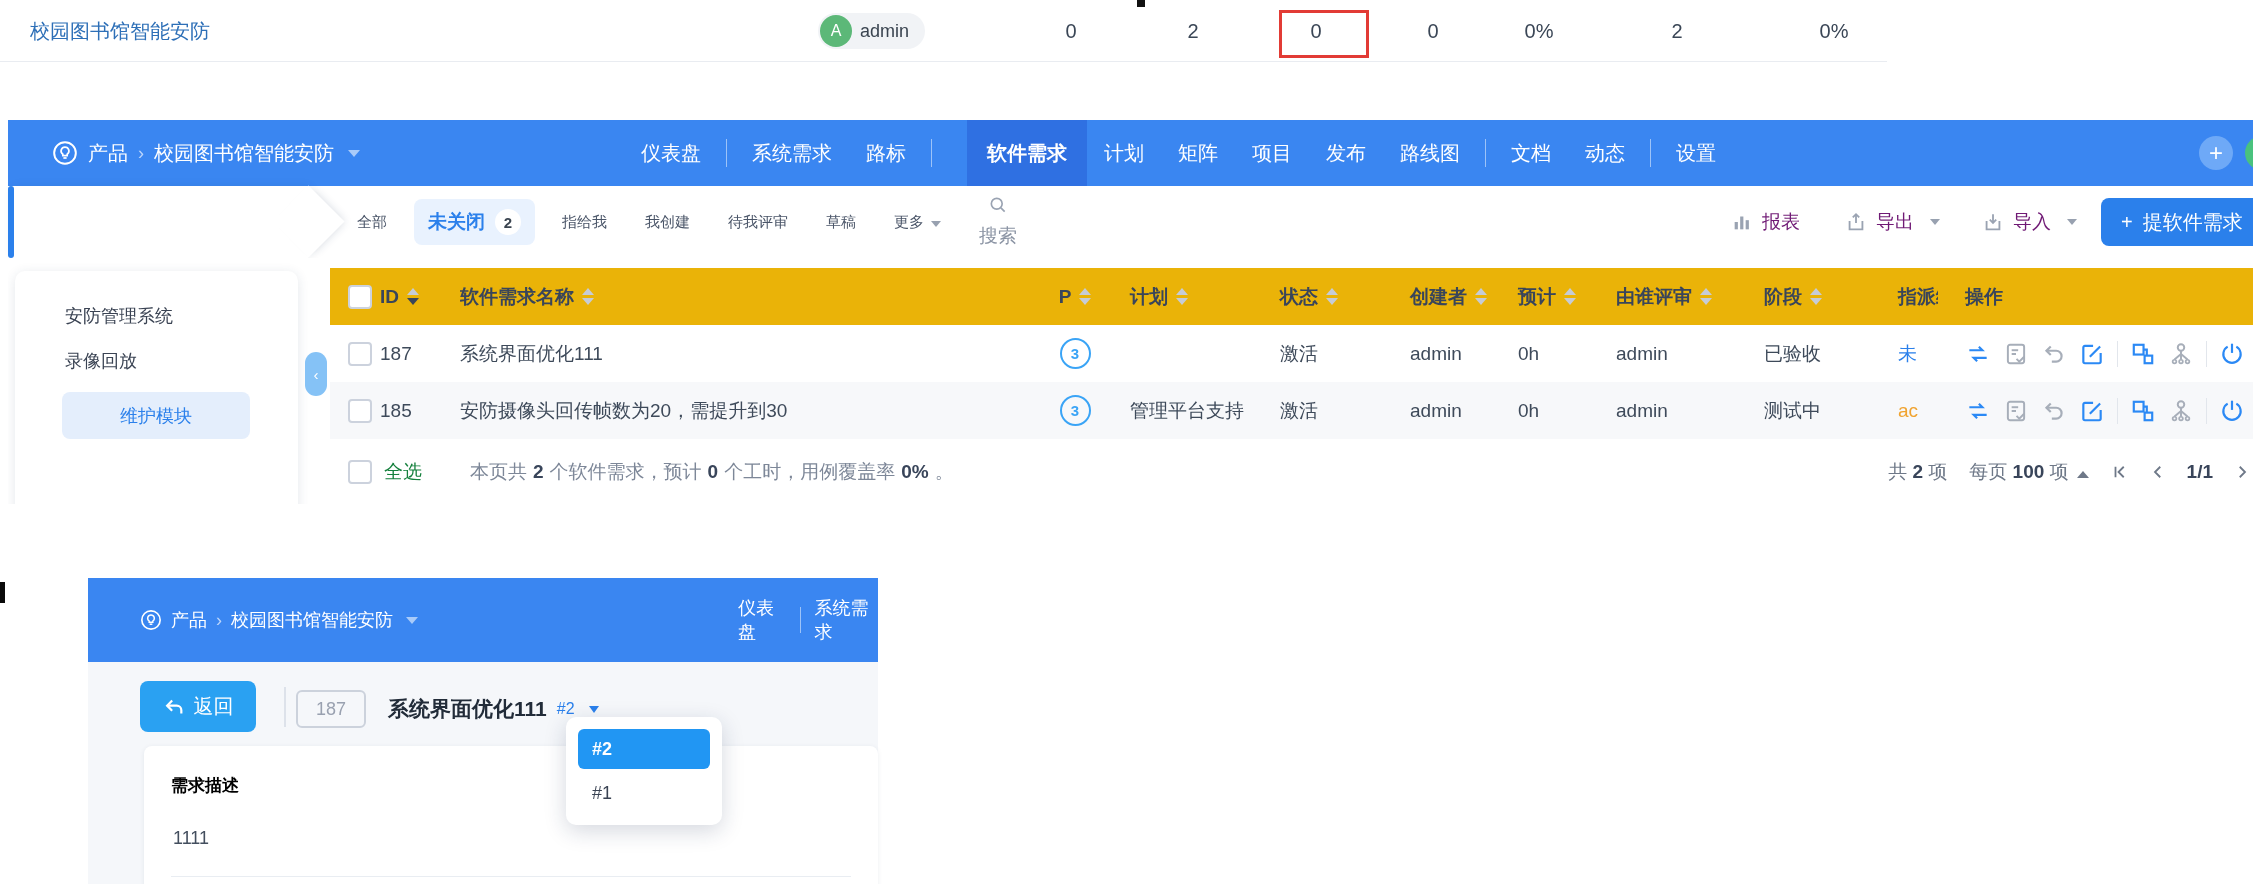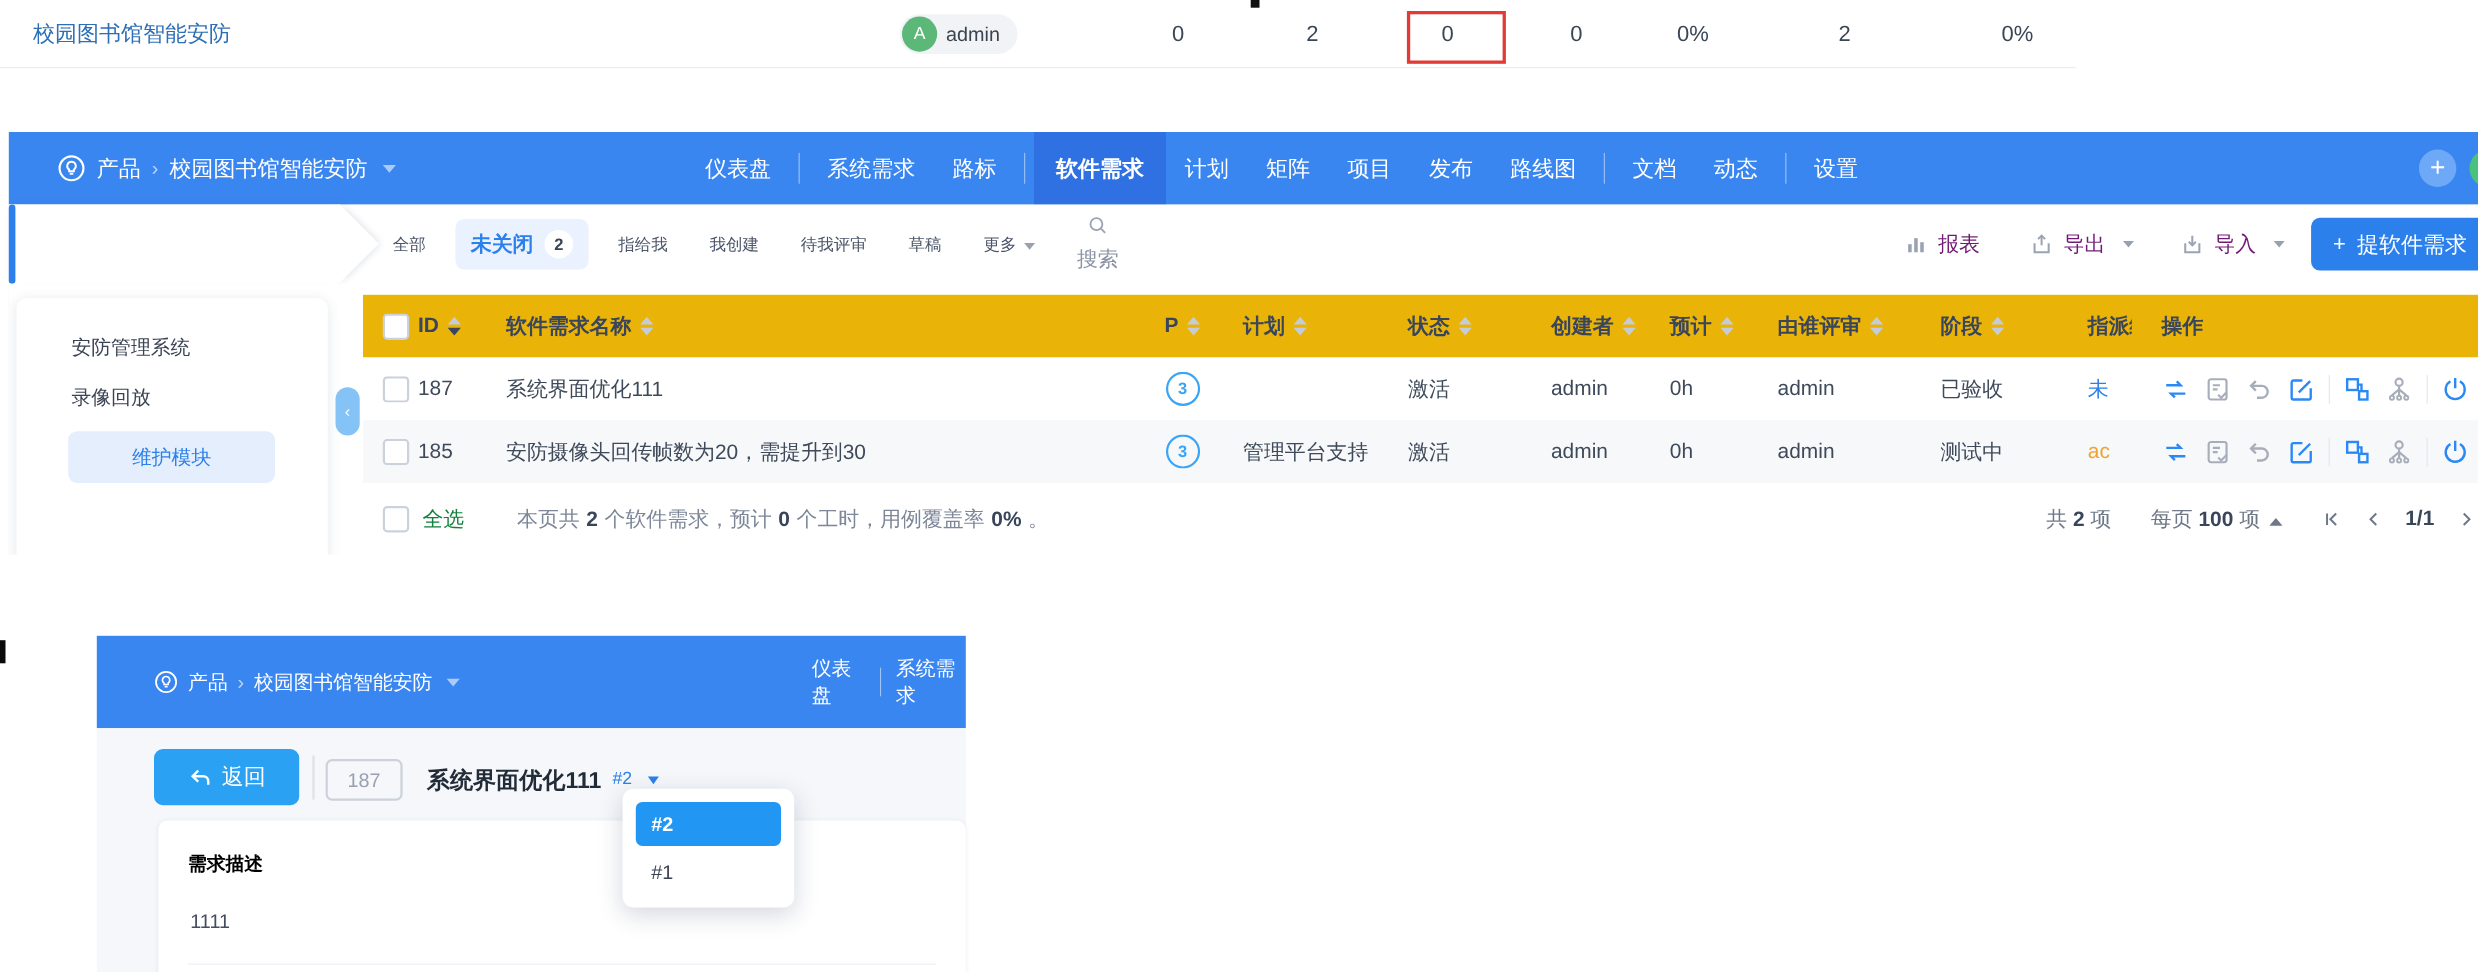--- a/index.html
+++ b/index.html
@@ -20,21 +20,21 @@
   #cursor-tick{position:absolute;left:1137px;top:0;width:8px;height:7px;background:#111;}
 
   
   #main-navbar{position:absolute;left:8px;top:120px;width:2245px;height:66px;background:#3a86f1;overflow:hidden;}
   .crumb{position:absolute;left:44px;top:0;height:66px;display:flex;align-items:center;color:#fff;font-size:20px;gap:10px;}
   .crumb .chev{color:#bcd6fb;font-size:18px;}
   .caret{display:inline-block;width:0;height:0;border-left:6px solid transparent;border-right:6px solid transparent;
          border-top:7px solid #a9cbf9;margin-left:4px;}
   .navmenu{position:absolute;left:616px;top:0;height:66px;display:flex;align-items:stretch;}
   .navmenu .item{display:flex;align-items:center;padding:0 17px;color:#fff;font-size:20px;cursor:pointer;white-space:nowrap;}
-  .navmenu .item.active{background:#2f70e2;font-weight:bold;padding:0 20px;}
+  .navmenu .item.active{background:#2f70e2;font-weight:bold;padding:0 20px;margin-left:27px;}
   .navmenu .vdiv{width:1px;height:28px;background:rgba(255,255,255,.5);align-self:center;margin:0 8px;}
   #plus-circle{position:absolute;left:2191px;top:16px;width:34px;height:34px;border-radius:50%;background:#6ea9f7;
                color:#fff;font-size:24px;display:flex;align-items:center;justify-content:center;cursor:pointer;}
   #green-circle{position:absolute;left:2237px;top:16px;width:34px;height:34px;border-radius:50%;background:#49c27e;}
 
   
   #filter-bar{position:absolute;left:8px;top:186px;width:2245px;height:72px;background:#fff;}
   #module-block{position:absolute;left:0;top:0;width:300px;height:72px;background:#fff;
                 box-shadow:4px 0 10px -2px rgba(31,56,88,.14);}
   #module-block .arrow{position:absolute;right:-26px;top:10px;width:51px;height:51px;background:#fff;
@@ -91,35 +91,35 @@
   .assignee-orange{color:#f0a32f;}
   .act{display:flex;align-items:center;gap:12px;}
   .act .adiv{width:1px;height:26px;background:#e2e6ec;}
   .act svg{cursor:pointer;}
 
   #table-footer{display:flex;align-items:center;height:60px;margin-top:3px;font-size:19px;}
   #table-footer .cb{margin-left:18px;}
   .sel-all{margin-left:12px;color:#15803d;cursor:pointer;}
   .summary{margin-left:48px;color:#7d8798;}
   .summary b{color:#39455a;margin:0 6px;}
-  .pager{margin-left:auto;display:flex;align-items:center;gap:36px;color:#6e7888;padding-right:2px;}
+  .pager{margin-left:auto;display:flex;align-items:center;gap:22px;color:#6e7888;padding-right:2px;}
   .pager b{color:#39455a;}
   .pager .pgroup{display:flex;align-items:center;gap:20px;}
   .up-caret{display:inline-block;width:0;height:0;border-left:6px solid transparent;border-right:6px solid transparent;
             border-bottom:7px solid #6e7888;margin-left:8px;}
 
   
   #black-tick{position:absolute;left:0;top:582px;width:5px;height:21px;background:#0a0a0a;}
   #detail{position:absolute;left:88px;top:578px;width:790px;height:306px;}
   #detail-bar{position:absolute;left:0;top:0;width:790px;height:84px;background:#3a86f1;overflow:hidden;}
   #detail-bar .crumb{left:52px;height:84px;font-size:18px;gap:9px;}
   #detail-menu{position:absolute;left:650px;top:0;height:84px;display:flex;align-items:center;color:#fff;font-size:18px;}
   #detail-menu .vdiv{width:1px;height:26px;background:rgba(255,255,255,.5);margin:0 14px;}
   #detail-body{position:absolute;left:0;top:84px;width:790px;height:222px;background:#f5f7fa;}
-  #btn-back{position:absolute;left:52px;top:103px;width:132px;height:51px;background:#2aa1f2;border-radius:8px;
+  #btn-back{position:absolute;left:52px;top:103px;width:116px;height:51px;background:#2aa1f2;border-radius:8px;
             color:#fff;font-size:20px;display:flex;align-items:center;justify-content:center;gap:9px;cursor:pointer;}
   #detail-div{position:absolute;left:196px;top:109px;width:2px;height:40px;background:#dde2ea;}
   #id-badge{position:absolute;left:208px;top:112px;width:70px;height:38px;border:2px solid #ccd2dc;border-radius:6px;
             color:#99a1b0;font-size:18px;display:flex;align-items:center;justify-content:center;box-sizing:border-box;}
   #detail-title{position:absolute;left:300px;top:112px;height:38px;display:flex;align-items:center;gap:10px;}
   #detail-title .t{font-size:21px;font-weight:bold;color:#222c39;}
   #detail-title .v{font-size:16px;color:#2b80eb;cursor:pointer;}
   #detail-title .caret{border-top-color:#2b80eb;border-left-width:5px;border-right-width:5px;cursor:pointer;}
   #version-dropdown{position:absolute;left:478px;top:139px;width:156px;background:#fff;border-radius:10px;
                     box-shadow:0 6px 22px rgba(20,40,80,.18);padding:12px;z-index:10;box-sizing:border-box;}

